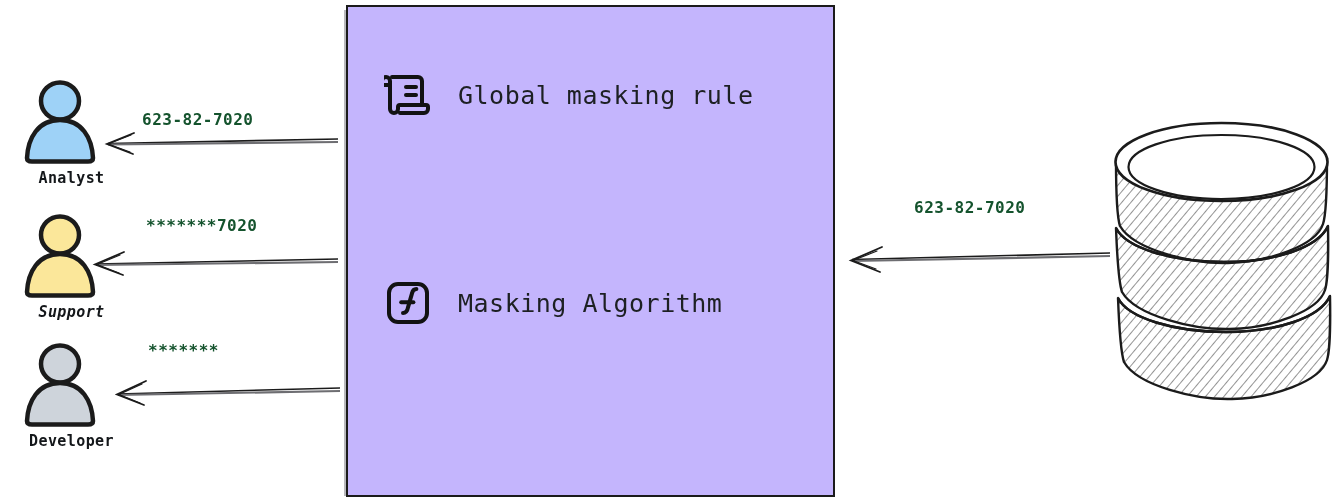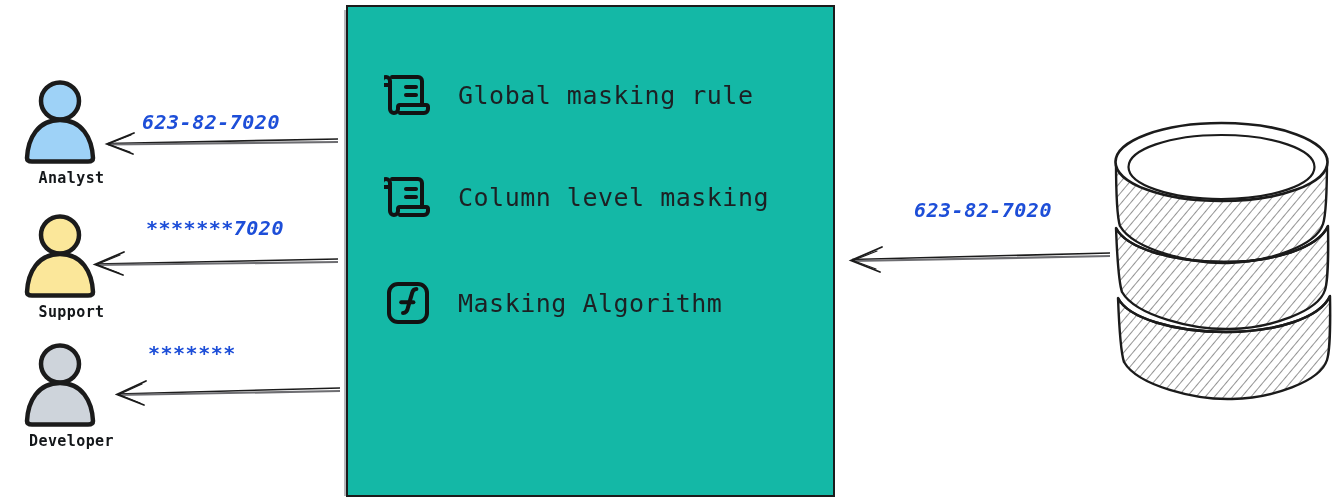--- a/index.html
+++ b/index.html
@@ -37,42 +37,41 @@
     color: #14171a;
     letter-spacing: 0.4px;
     white-space: nowrap;
     margin-left: 23px;
   }
 
   
   .flow-label {
     position: absolute;
     font-family: "DejaVu Sans Mono", "Liberation Mono", monospace;
-    font-size: 20px;
+    font-size: 16px;
     font-weight: 700;
-    color: #1d4ed8;
+    color: #14532d;
     letter-spacing: 0.5px;
     white-space: nowrap;
-    font-style: italic;
   }
 
   
   .arrow-svg {
     position: absolute;
     overflow: visible;
   }
 
   
   #policy-panel {
     position: absolute;
     left: 346px;
     top: 5px;
     width: 489px;
     height: 492px;
-    background: #14b8a6;
+    background: #c4b5fd;
     border: 2px solid #1b1b1b;
     box-sizing: border-box;
     box-shadow: -5px 2px 0 -3px #b9b9bd;
   }
   .policy-row {
     position: absolute;
     left: 36px;
     display: flex;
     align-items: center;
     gap: 26px;
@@ -116,21 +115,21 @@
 
   <div class="flow-label" style="left:142px; top:110px;">623-82-7020</div>
 
   <svg class="arrow-svg" style="left:100px; top:128px;" width="240" height="30">
     <path d="M238 11 L8 15.5" fill="none" stroke="#1b1b1b" stroke-width="1.6"></path>
     <path d="M238 14 L8 16.5" fill="none" stroke="#6e6e72" stroke-width="2.2"></path>
     <path d="M34 5 L7 16 L33 26" fill="none" stroke="#1b1b1b" stroke-width="1.8" stroke-linecap="round"></path>
     <path d="M31 7 L8 16 L30 24" fill="none" stroke="#1b1b1b" stroke-width="1.2" stroke-linecap="round"></path>
   </svg>
 
-  <div class="actor" style="left:0px; top:212px;">
+  <div class="actor" style="left:0px; top:212px;font-style:italic;">
     <svg class="actor-icon" width="84" height="90" viewBox="0 0 84 90">
       <ellipse cx="42" cy="23" rx="19" ry="18.5" fill="#fbe79a" stroke="#1b1b1b" stroke-width="4.5"></ellipse>
       <path d="M42 42 C20 42 10 60 9 80 C9 82.5 11 83.5 14 83.5 L70 83.5 C73 83.5 75 82.5 75 80 C74 60 64 42 42 42 Z" fill="#fbe79a" stroke="#1b1b1b" stroke-width="4.5" stroke-linejoin="round"></path>
     </svg>
     <span class="actor-label">Support</span>
   </div>
 
   <div class="flow-label" style="left:146px; top:216px;">*******7020</div>
 
   <svg class="arrow-svg" style="left:88px; top:248px;" width="252" height="30">
@@ -162,29 +161,20 @@
     <div class="policy-row" style="top:64px;">
       <svg class="policy-icon" viewBox="0 0 24 24" fill="none" stroke="#121212" stroke-width="2" stroke-linecap="round" stroke-linejoin="round">
         <path d="M19 17V5a2 2 0 0 0-2-2H4"></path>
         <path d="M8 21h12a2 2 0 0 0 2-2v-1a1 1 0 0 0-1-1H8a1 1 0 0 0-1 1v1a2 2 0 1 1-4 0V5a2 2 0 1 0-4 0v2h4"></path>
         <path d="M11 8h5"></path>
         <path d="M11 12h5"></path>
       </svg>
       <span class="policy-text">Global masking rule</span>
     </div>
 
-    <div class="policy-row" style="top:166px;">
-      <svg class="policy-icon" viewBox="0 0 24 24" fill="none" stroke="#121212" stroke-width="2" stroke-linecap="round" stroke-linejoin="round">
-        <path d="M19 17V5a2 2 0 0 0-2-2H4"></path>
-        <path d="M8 21h12a2 2 0 0 0 2-2v-1a1 1 0 0 0-1-1H8a1 1 0 0 0-1 1v1a2 2 0 1 1-4 0V5a2 2 0 1 0-4 0v2h4"></path>
-        <path d="M11 8h5"></path>
-        <path d="M11 12h5"></path>
-      </svg>
-      <span class="policy-text">Column level masking</span>
-    </div>
 
     <div class="policy-row" style="top:272px;align-items:center;">
       <svg class="policy-icon" viewBox="0 0 24 24" fill="none" stroke="#121212" stroke-width="2" stroke-linecap="round" stroke-linejoin="round">
         <rect x="2.5" y="2.5" width="19" height="19" rx="4.5"></rect>
         <path d="M9.5 17c1.6 0 2.2-1.1 2.5-2.8L14 7.2c.3-1.7 1-2.2 2.2-2.2"></path>
         <path d="M8.6 11.6h6.1"></path>
       </svg>
       <span class="policy-text">Masking Algorithm</span>
     </div>
 

